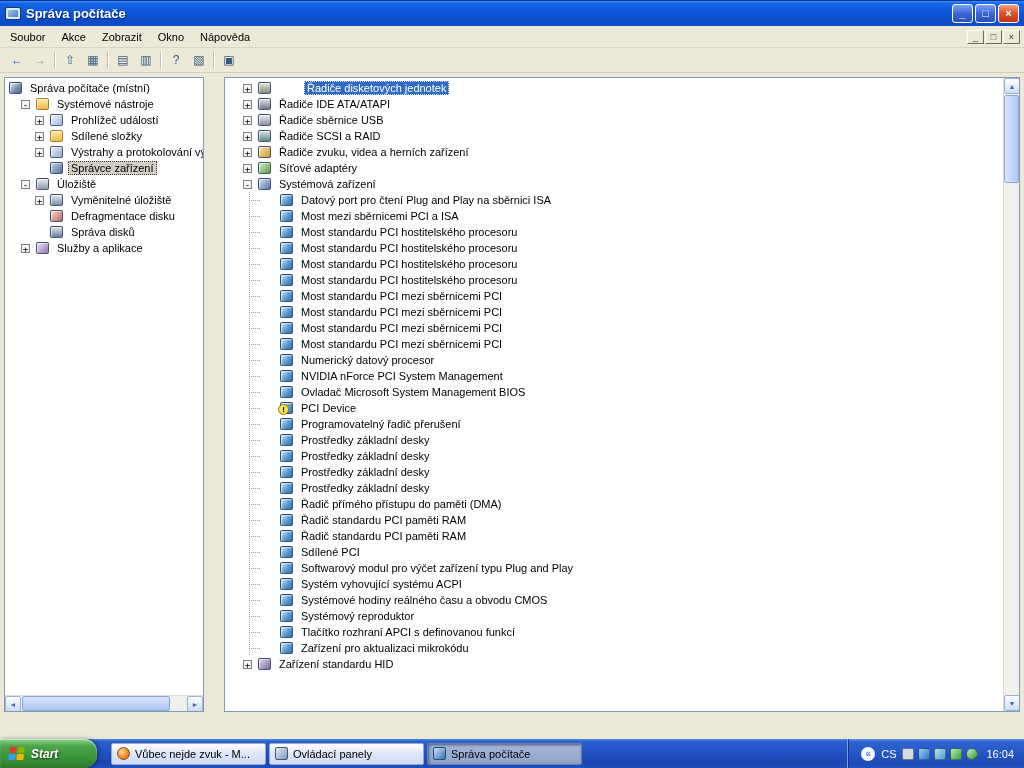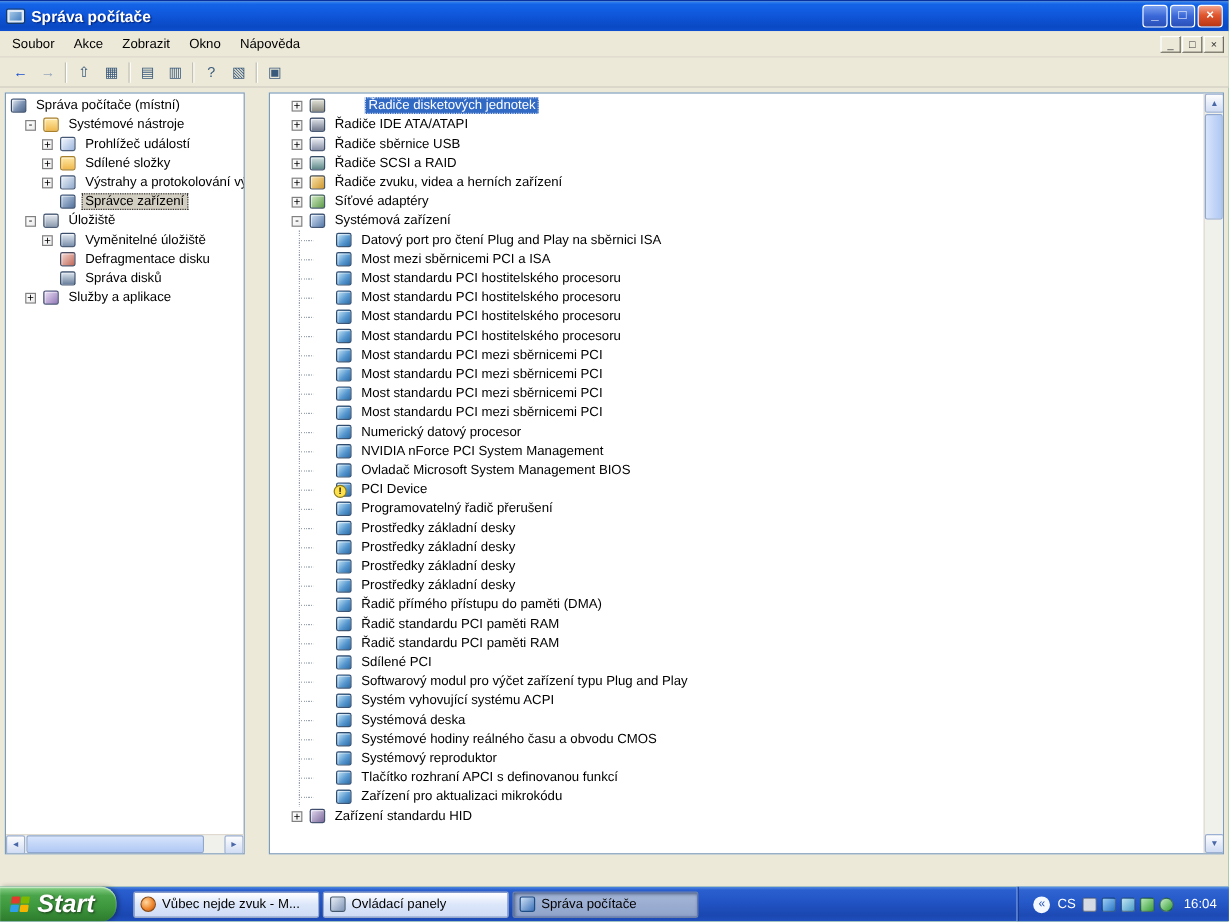--- a/index.html
+++ b/index.html
@@ -1,18 +1,18 @@
 <!DOCTYPE html>
 <html><head>
 <meta charset="utf-8">
 <style>
   * { box-sizing: border-box; margin: 0; padding: 0; }
   html,body { width:1024px; height:768px; }
   body { font-family:"Liberation Sans", sans-serif; font-size:11px; color:#000; }
-  .screen { position:relative; width:1024px; height:768px; overflow:hidden; background:#15803d; }
+  .screen { position:relative; width:1024px; height:768px; overflow:hidden; background:#fef9c3; }
 
   
   .window { position:absolute; left:0; top:0; width:1024px; height:739px; background:#ece9d8; }
   .titlebar { height:26px; display:flex; align-items:center; gap:5px; padding:0 5px;
     background:linear-gradient(180deg,#3a8af0 0%,#1464e8 10%,#0f57db 45%,#0a49c4 85%,#0d4fd0 100%);
     border-top:1px solid #0832a0; }
   .title-icon { width:16px; height:13px; border:1px solid #183a66; border-radius:2px; flex:none;
     background:linear-gradient(135deg,#bcd9f2,#2d6db4); box-shadow:inset 0 0 0 2px #dce8f4; }
   .title-text { color:#fff; font-weight:bold; font-size:13px; text-shadow:1px 1px 1px #00227a; flex:1; white-space:nowrap; overflow:hidden; }
   .win-controls { display:flex; gap:2px; }
@@ -94,21 +94,21 @@
   .vthumb { height:88px; margin:1px 0; background:linear-gradient(90deg,#d7e4fc,#b0c8f4); border:1px solid #90a8d0; border-radius:2px; }
   .vtrack { flex:1; }
   .hscroll { position:absolute; left:0; right:0; bottom:0; height:16px; background:#f1f1ec; border-top:1px solid #dedad0; display:flex; }
   .hthumb { width:148px; margin:0 1px; background:linear-gradient(180deg,#d7e4fc,#b0c8f4); border:1px solid #90a8d0; border-radius:2px; }
   .htrack { flex:1; }
 
   
   .taskbar { position:absolute; left:0; top:739px; width:1024px; height:29px; display:flex; align-items:center;
     background:linear-gradient(180deg,#4f8ae0 0%,#2a5fd0 9%,#2253c4 45%,#1a47b0 82%,#1f4fc0 100%); }
   .start { width:97px; height:29px; flex:none; display:flex; align-items:center; gap:6px; padding-left:9px;
-    border-radius:0 13px 13px 0; color:#fff; font-weight:bold; font-style:italic; font-size:21px; text-shadow:1px 1px 2px rgba(0,0,0,.6);
+    border-radius:0 13px 13px 0; color:#fff; font-weight:bold; font-style:italic; font-size:12px; text-shadow:1px 1px 2px rgba(0,0,0,.6);
     background:linear-gradient(180deg,#8cd48c 0%,#4aa44a 25%,#3c963c 60%,#2d7a2d 100%);
     box-shadow:2px 0 4px rgba(0,0,0,.35), inset 0 1px 1px #cdeccd; cursor:default; }
   .flag { width:16px; height:14px; flex:none; display:grid; grid-template-columns:7px 7px; grid-template-rows:6px 6px; gap:1px; transform:skewX(-8deg); }
   .flag i { border-radius:1px; }
   .flag i:nth-child(1){background:#e23a2c;} .flag i:nth-child(2){background:#7eb900;}
   .flag i:nth-child(3){background:#2f9fe8;} .flag i:nth-child(4){background:#f4b400;}
   .tasks { display:flex; gap:3px; margin-left:14px; }
   .task { width:155px; height:22px; display:flex; align-items:center; gap:5px; padding:0 5px; border-radius:2px; overflow:hidden; white-space:nowrap;
     background:linear-gradient(180deg,#ffffff 0%,#dbe6fa 50%,#cfdcf4 100%); border:1px solid #98a8c8; cursor:default; }
   .task.active { background:linear-gradient(180deg,#a6b7d8,#8fa3ca); border-color:#6d80a8; box-shadow:inset 1px 1px 3px #47597e; }
@@ -437,25 +437,20 @@
               <span class="lbl">Softwarový modul pro výčet zařízení typu Plug and Play</span>
             </div>
             <div class="rrow d1">
               <span class="box js-box noexp"></span>
               <span class="ic js-icon i-system-device-icon"></span>
               <span class="lbl">Systém vyhovující systému ACPI</span>
             </div>
             <div class="rrow d1">
               <span class="box js-box noexp"></span>
               <span class="ic js-icon i-system-device-icon"></span>
-              <span class="lbl">Systémová deska</span>
-            </div>
-            <div class="rrow d1">
-              <span class="box js-box noexp"></span>
-              <span class="ic js-icon i-system-device-icon"></span>
               <span class="lbl">Systémové hodiny reálného času a obvodu CMOS</span>
             </div>
             <div class="rrow d1">
               <span class="box js-box noexp"></span>
               <span class="ic js-icon i-system-device-icon"></span>
               <span class="lbl">Systémový reproduktor</span>
             </div>
             <div class="rrow d1">
               <span class="box js-box noexp"></span>
               <span class="ic js-icon i-system-device-icon"></span>

